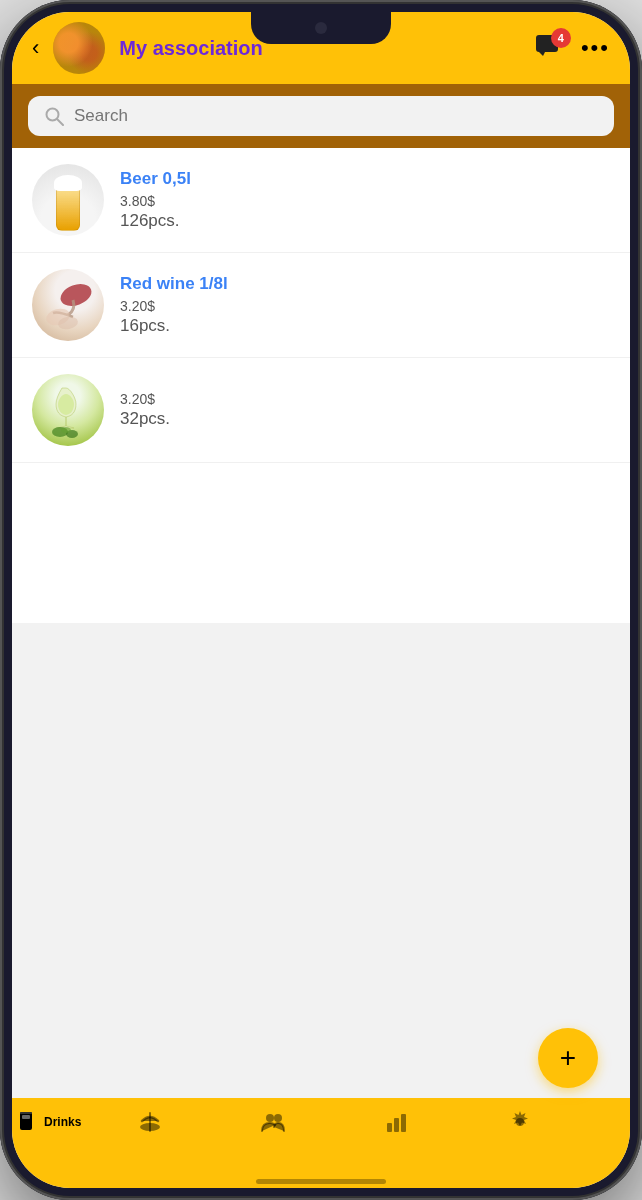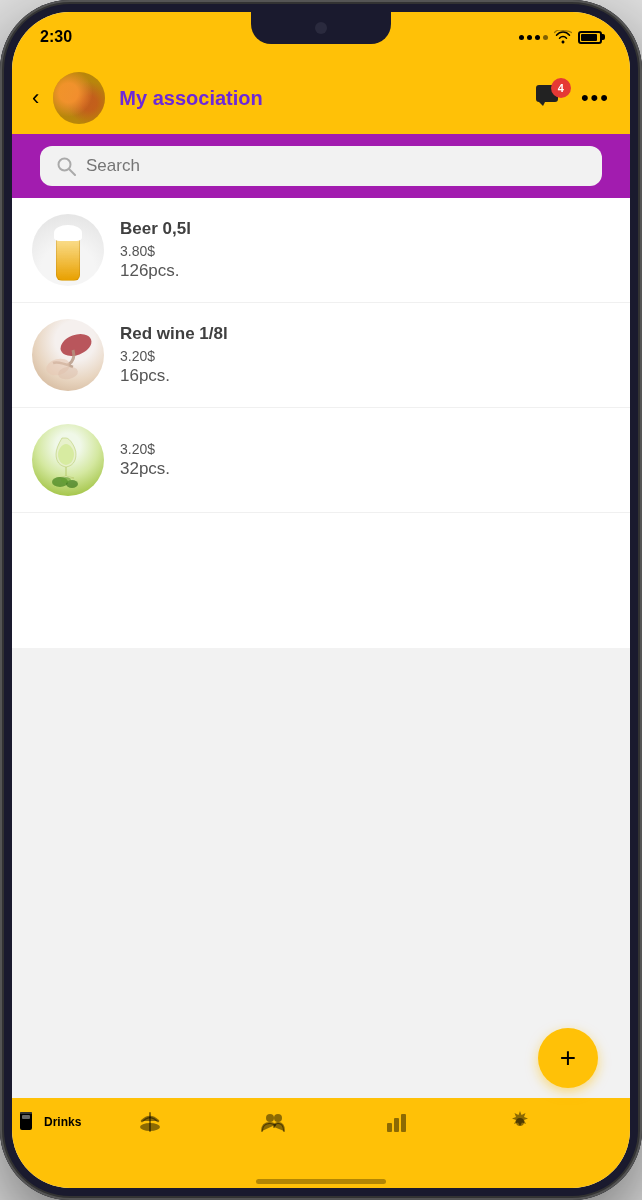--- a/index.html
+++ b/index.html
@@ -229,22 +229,22 @@
 
     .more-btn {
       font-size: 22px;
       color: #000;
       cursor: pointer;
       letter-spacing: 2px;
     }
 
     
     .search-container {
-      background: #a21caf;
-      padding: 12px 28px;
+      background: #a16207;
+      padding: 12px 16px;
       flex-shrink: 0;
     }
 
     .search-bar {
       background: #f2f2f2;
       border-radius: 12px;
       display: flex;
       align-items: center;
       padding: 10px 16px;
       gap: 10px;
@@ -313,21 +313,21 @@
       background: radial-gradient(circle at 50% 30%, #f0f8e8 20%, #d4e8a0 50%, #a8c850 80%, #6b8c20 100%);
     }
 
     .item-info {
       flex: 1;
     }
 
     .item-name {
       font-size: 17px;
       font-weight: 600;
-      color: #404040;
+      color: #3b82f6;
       margin-bottom: 4px;
     }
 
     .item-price {
       font-size: 14px;
       color: #555;
       margin-bottom: 2px;
     }
 
     .item-qty {
@@ -434,42 +434,20 @@
 <body>
 
 <div class="phone-frame">
 
   <div class="notch">
     <div class="notch-camera"></div>
   </div>
 
   <div class="screen">
 
-    <div class="status-bar">
-      <span class="status-time">2:30</span>
-      <div class="status-icons">
-        <div class="status-dots">
-          <div class="status-dot active"></div>
-          <div class="status-dot active"></div>
-          <div class="status-dot active"></div>
-          <div class="status-dot"></div>
-        </div>
-
-        <svg width="18" height="14" viewBox="0 0 18 14" fill="none">
-          <path d="M9 10.5 C9.8 10.5 10.5 11.2 10.5 12 C10.5 12.8 9.8 13.5 9 13.5 C8.2 13.5 7.5 12.8 7.5 12 C7.5 11.2 8.2 10.5 9 10.5Z" fill="#000"></path>
-          <path d="M5.5 8.2 C6.4 7.2 7.6 6.5 9 6.5 C10.4 6.5 11.6 7.2 12.5 8.2" stroke="#000" stroke-width="1.5" stroke-linecap="round" fill="none"></path>
-          <path d="M2.5 5.2 C4.2 3.2 6.5 2 9 2 C11.5 2 13.8 3.2 15.5 5.2" stroke="#000" stroke-width="1.5" stroke-linecap="round" fill="none"></path>
-          <path d="M0.5 2.5 C3 -0.2 5.8 -0.5 9 0.5 C11.8 1.3 14.5 0 17.5 2.5" stroke="#000" stroke-width="1.2" stroke-linecap="round" fill="none" opacity="0.4"></path>
-        </svg>
-
-        <div class="battery-icon">
-          <div class="battery-fill"></div>
-        </div>
-      </div>
-    </div>
 
     <div class="header">
       <span class="back-btn">‹</span>
       <div class="avatar">
         <div class="avatar-inner"></div>
       </div>
       <span class="header-title">My association</span>
       <div class="header-actions">
         <div class="notification-btn">
           

